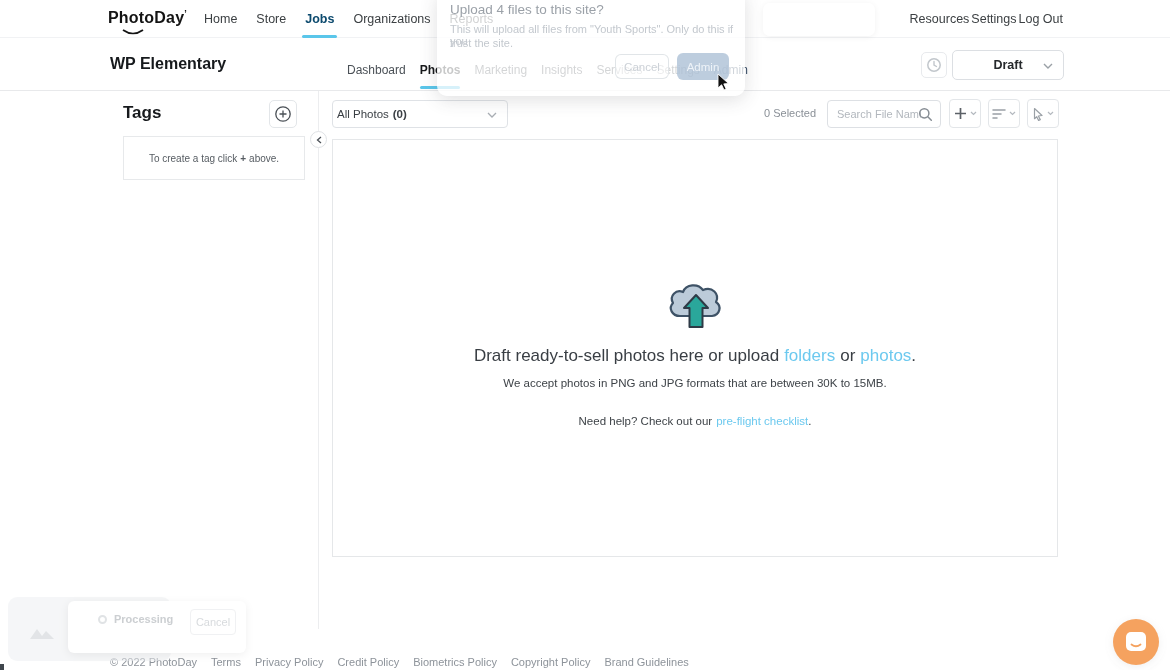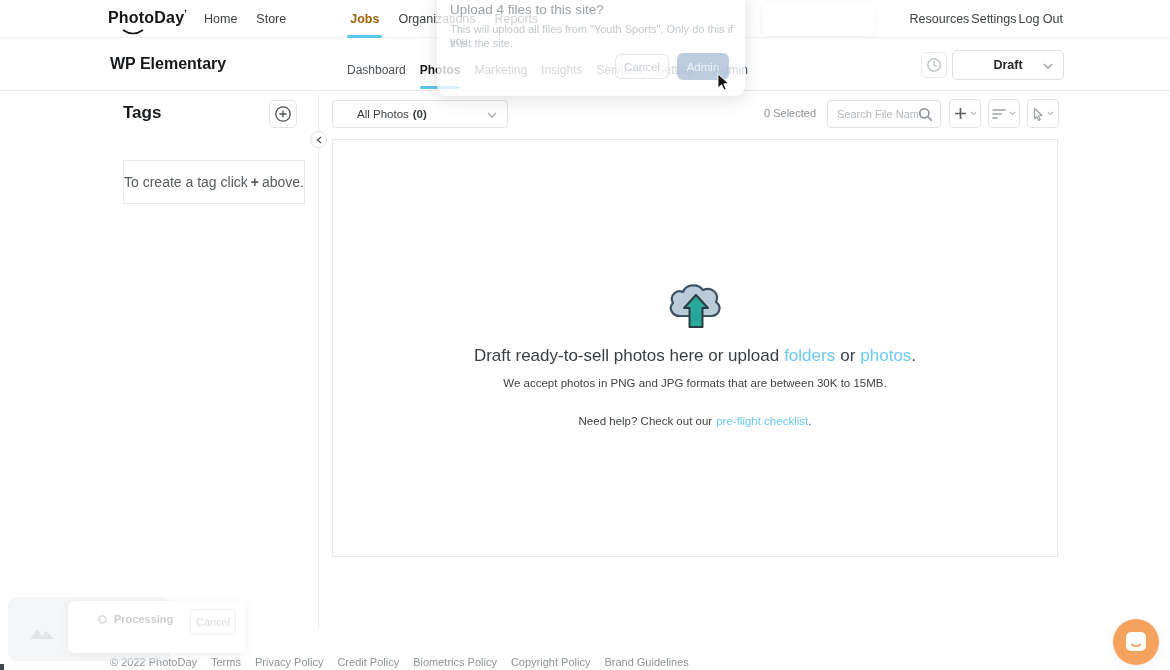--- a/index.html
+++ b/index.html
@@ -7,46 +7,46 @@
   body { font-family:"Liberation Sans","DejaVu Sans",sans-serif; }
   .page { position:relative; width:1170px; height:670px; background:#fff; overflow:hidden; }
 
   
   .topnav { position:absolute; top:0; left:0; width:1170px; height:38px; background:#fff; border-bottom:1px solid #f1f2f4;text-align:center; }
   .logo { position:absolute; left:108px; top:9px; font-size:16px; font-weight:bold; color:#141414; letter-spacing:.2px; }
   .logo-mark { font-size:9px; vertical-align:top; position:relative; top:-1px; }
   .logo-smile { position:absolute; left:13px; top:20px; }
   .nav-items { position:absolute; left:204px; top:0; height:38px; display:flex; align-items:center; gap:19px; font-size:12.5px; color:#3c4043; }
   .nav-item { position:relative; height:38px; display:flex; align-items:center; cursor:default; }
-  .nav-item.active { font-weight:bold; color:#a16207;margin-left:45px; }
+  .nav-item.active { font-weight:bold; color:#0c4a6e; }
   .nav-underline { position:absolute; left:-3px; right:-3px; bottom:0; height:3px; background:#5ac6ea; border-radius:3px; }
   .nav-right { position:absolute; right:107px; top:0; height:38px; display:flex; align-items:center; gap:2px; font-size:12.5px; color:#3c4043; }
 
   
   .job-title { position:absolute; left:110px; top:55px; font-size:16px; font-weight:bold; color:#16191c; }
   .tabs { position:absolute; left:347px; top:50px; height:40px; display:flex; align-items:center; gap:14px; font-size:12px; color:#4a5056; }
   .tab { position:relative; height:40px; display:flex; align-items:center; }
   .tab.active { font-weight:bold; color:#17191b; }
   .tab.admin { color:#3b5069; }
   .tab-underline { position:absolute; left:0; right:0; bottom:1px; height:3px; background:#5ac6ea; border-radius:3px; }
   .clock-btn { position:absolute; left:921px; top:52px; width:26px; height:26px; border:1px solid #e8eaed; border-radius:5px; background:#fff; display:flex; align-items:center; justify-content:center; }
   .draft-select { position:absolute; left:952px; top:50px; width:112px; height:30px; border:1px solid #dcdfe3; border-radius:5px; background:#fff; display:flex; align-items:center; justify-content:center; font-size:12.5px; font-weight:bold; color:#26292c; }
   .draft-chevron { position:absolute; right:10px; top:12px; }
   .header-divider { position:absolute; top:90px; left:0; width:1170px; height:1px; background:#e8e9eb; }
 
   
   .tags-title { position:absolute; left:123px; top:103px; font-size:17px; font-weight:bold; color:#16191c; }
   .tags-add-btn { position:absolute; left:269px; top:100px; width:28px; height:28px; border:1px solid #e3e6e9; border-radius:5px; background:#fff; display:flex; align-items:center; justify-content:center; }
-  .tags-empty { position:absolute; left:123px; top:160px; width:182px; height:44px; border:1px solid #e7e9eb; background:#fff; display:flex; align-items:center; justify-content:center; font-size:14px; color:#565c62; }
+  .tags-empty { position:absolute; left:123px; top:136px; width:182px; height:44px; border:1px solid #e7e9eb; background:#fff; display:flex; align-items:center; justify-content:center; font-size:10px; color:#565c62; }
   .tags-empty b { margin:0 3px; }
   .v-divider { position:absolute; left:318px; top:91px; width:1px; height:538px; background:#ecedef; }
   .collapse-btn { position:absolute; left:310px; top:131px; width:17px; height:17px; border:1px solid #dfe2e5; border-radius:50%; background:#fff; display:flex; align-items:center; justify-content:center; }
 
   
-  .filter-select { position:absolute; left:332px; top:100px; width:176px; height:28px; border:1px solid #dfe2e6; border-radius:4px; background:#fff; display:flex; align-items:center; padding-left:24px; font-size:11.5px; color:#3a3f44; }
+  .filter-select { position:absolute; left:332px; top:100px; width:176px; height:28px; border:1px solid #dfe2e6; border-radius:4px; background:#fff; display:flex; align-items:center; padding-left:4px; font-size:11.5px; color:#3a3f44; }
   .filter-select .count { font-weight:bold; margin-left:4px; }
   .filter-chevron { position:absolute; right:10px; top:11px; }
   .selected-text { position:absolute; left:748px; top:107px; width:68px; text-align:right; font-size:11px; color:#8a9097; }
   .search-box { position:absolute; left:827px; top:100px; width:114px; height:28px; border:1px solid #dde0e4; border-radius:4px; background:#fff; }
   .search-box input { position:absolute; left:9px; top:1px; width:84px; height:24px; border:none; outline:none; font-size:11px; color:#3a3f44; font-family:inherit; }
   .search-box input::placeholder { color:#b2b7bd; }
   .search-icon { position:absolute; right:7px; top:6px; }
   .tool-btn { position:absolute; top:99px; width:32px; height:29px; border:1px solid #e3e6e9; border-radius:4px; background:#fff; display:flex; align-items:center; justify-content:center; gap:3px; }
   .tool-btn.add { left:949px; } .tool-btn.sort { left:988px; } .tool-btn.select { left:1027px; }
 

